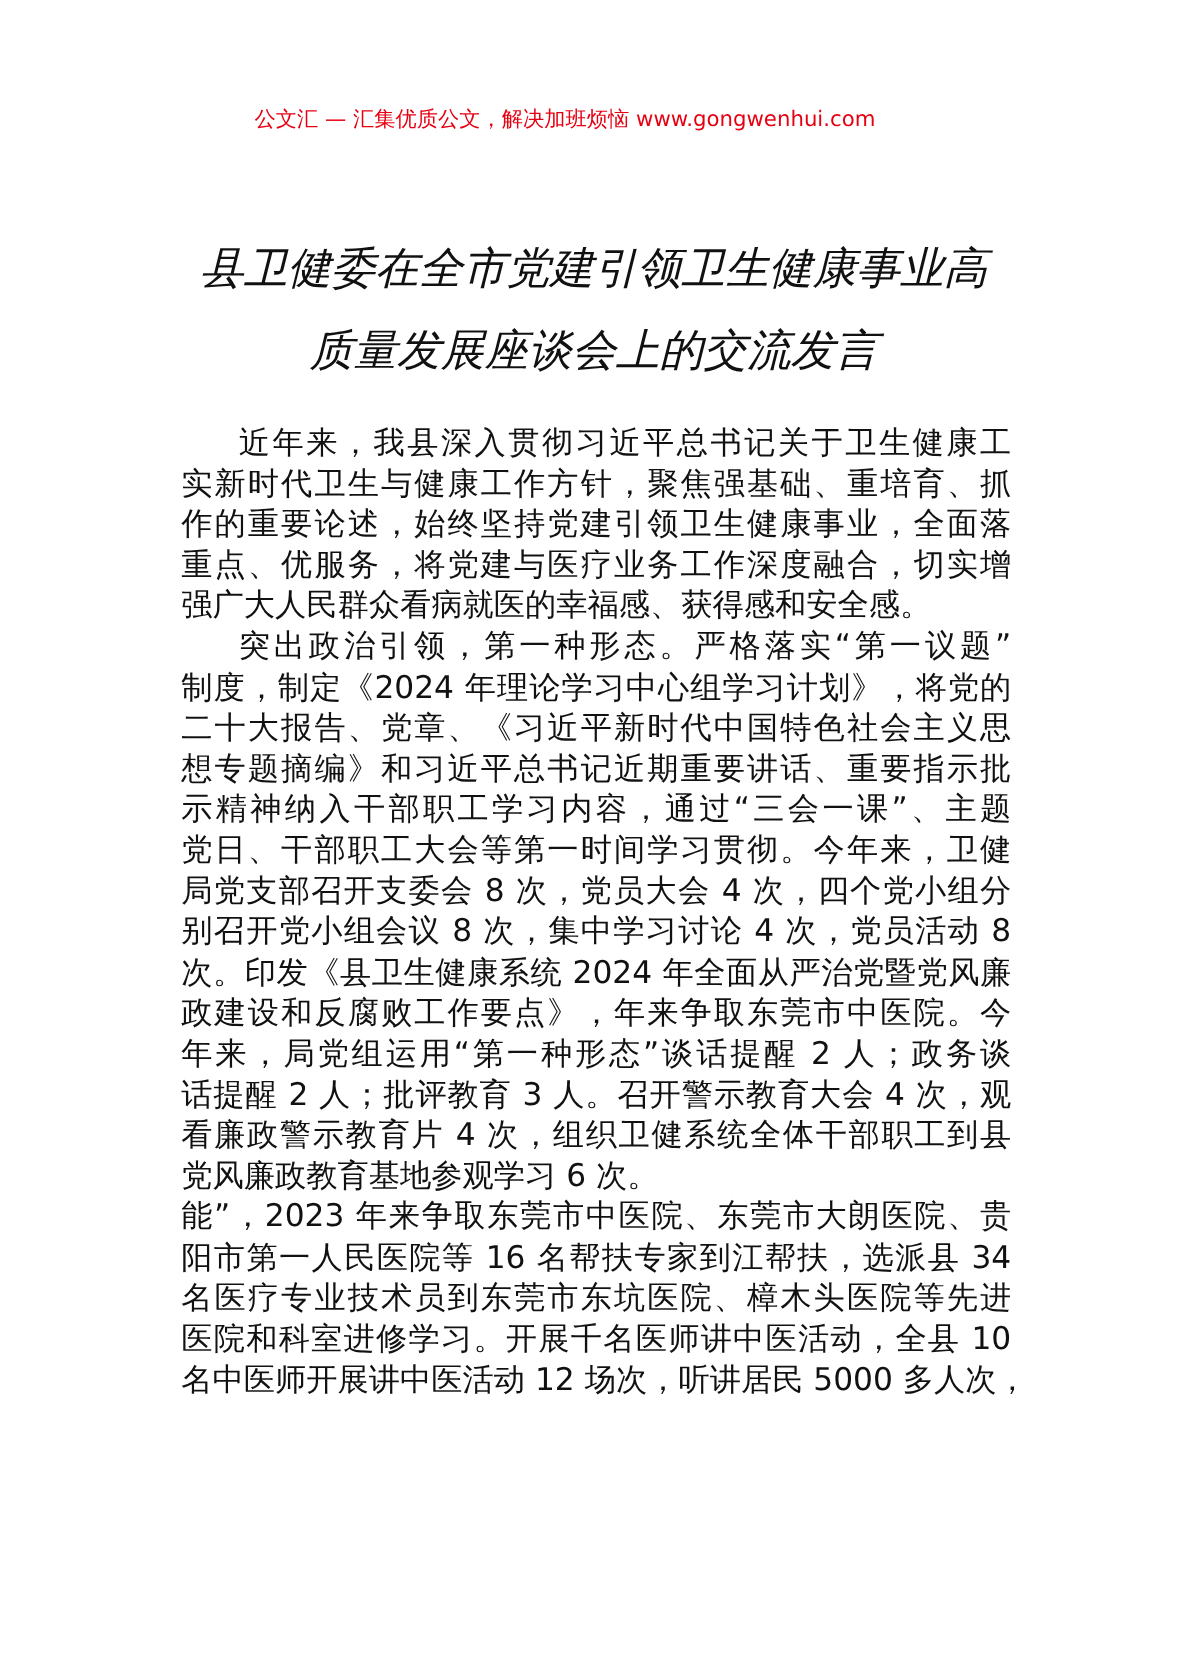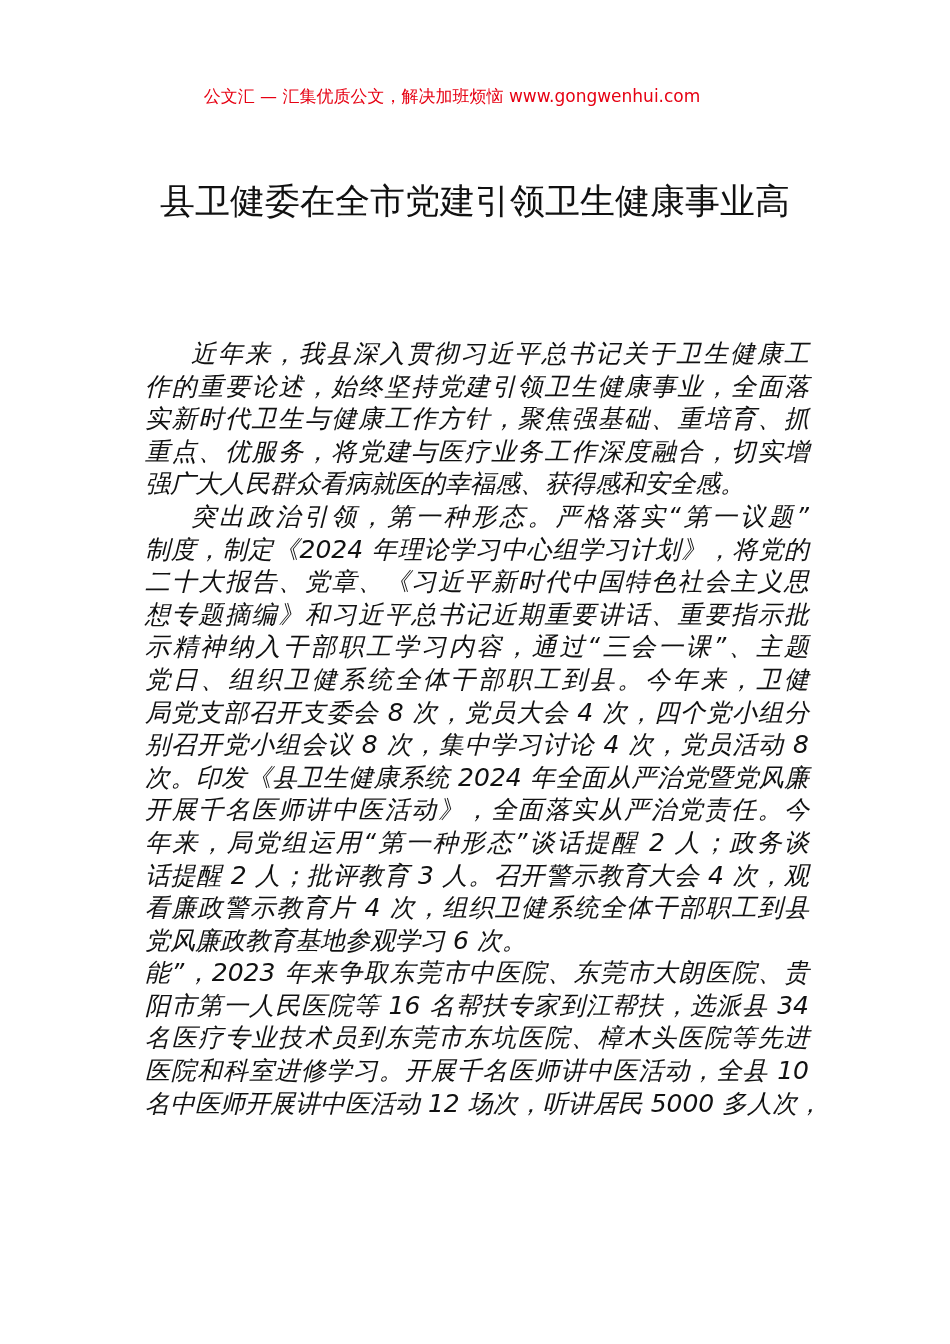--- a/index.html
+++ b/index.html
@@ -21,43 +21,43 @@
       left: 0;
       width: 904px;
       text-align: center;
       font-size: 17px;
       line-height: 24px;
       color: #e60012;
       letter-spacing: 0px;
     }
     .doc-title {
       position: absolute;
-      top: 168px;
+      top: 182px;
       left: 120px;
       width: 710px;
       text-align: center;
       font-size: 35px;
       line-height: 66px;
       color: #111111;
       margin: 0;
       font-weight: normal;
+      font-style: italic;
     }
     .doc-title .title-line {
       display: block;
       white-space: nowrap;
     }
     .doc-body {
       position: absolute;
       top: 338px;
       left: 145px;
       width: 664px;
       font-size: 25px;
       line-height: 32.6px;
       color: #111111;
-      font-style: italic;
     }
     .para-line {
       display: block;
       white-space: nowrap;
       text-align: justify;
       text-align-last: justify;
       height: 32.6px;
     }
     .para-line.last {
       text-align-last: left;
@@ -68,42 +68,43 @@
   </style>
 </head>
 <body>
 
 <div class="header-banner">
   <span>公文汇 — 汇集优质公文，解决加班烦恼 www.gongwenhui.com</span>
 </div>
 
 <h1 class="doc-title">
   <span class="title-line">县卫健委在全市党建引领卫生健康事业高</span>
+  <span class="title-line">质量发展座谈会上的交流发言</span>
 </h1>
 
 <div class="doc-body">
   <div class="paragraph">
     <span class="para-line indent">近年来，我县深入贯彻习近平总书记关于卫生健康工</span>
+    <span class="para-line">实新时代卫生与健康工作方针，聚焦强基础、重培育、抓</span>
     <span class="para-line">作的重要论述，始终坚持党建引领卫生健康事业，全面落</span>
-    <span class="para-line">实新时代卫生与健康工作方针，聚焦强基础、重培育、抓</span>
     <span class="para-line">重点、优服务，将党建与医疗业务工作深度融合，切实增</span>
     <span class="para-line last">强广大人民群众看病就医的幸福感、获得感和安全感。</span>
   </div>
 
   <div class="paragraph">
     <span class="para-line indent">突出政治引领，第一种形态。严格落实“第一议题”</span>
     <span class="para-line">制度，制定《2024 年理论学习中心组学习计划》，将党的</span>
     <span class="para-line">二十大报告、党章、《习近平新时代中国特色社会主义思</span>
     <span class="para-line">想专题摘编》和习近平总书记近期重要讲话、重要指示批</span>
     <span class="para-line">示精神纳入干部职工学习内容，通过“三会一课”、主题</span>
-    <span class="para-line">党日、组织卫健系统全体干部职工到县。今年来，卫健</span>
+    <span class="para-line">党日、干部职工大会等第一时间学习贯彻。今年来，卫健</span>
     <span class="para-line">局党支部召开支委会 8 次，党员大会 4 次，四个党小组分</span>
     <span class="para-line">别召开党小组会议 8 次，集中学习讨论 4 次，党员活动 8</span>
     <span class="para-line">次。印发《县卫生健康系统 2024 年全面从严治党暨党风廉</span>
-    <span class="para-line">开展千名医师讲中医活动》，全面落实从严治党责任。今</span>
+    <span class="para-line">政建设和反腐败工作要点》，年来争取东莞市中医院。今</span>
     <span class="para-line">年来，局党组运用“第一种形态”谈话提醒 2 人；政务谈</span>
     <span class="para-line">话提醒 2 人；批评教育 3 人。召开警示教育大会 4 次，观</span>
     <span class="para-line">看廉政警示教育片 4 次，组织卫健系统全体干部职工到县</span>
     <span class="para-line last">党风廉政教育基地参观学习 6 次。</span>
   </div>
 
   <div class="paragraph">
     <span class="para-line">能”，2023 年来争取东莞市中医院、东莞市大朗医院、贵</span>
     <span class="para-line">阳市第一人民医院等 16 名帮扶专家到江帮扶，选派县 34</span>
     <span class="para-line">名医疗专业技术员到东莞市东坑医院、樟木头医院等先进</span>

